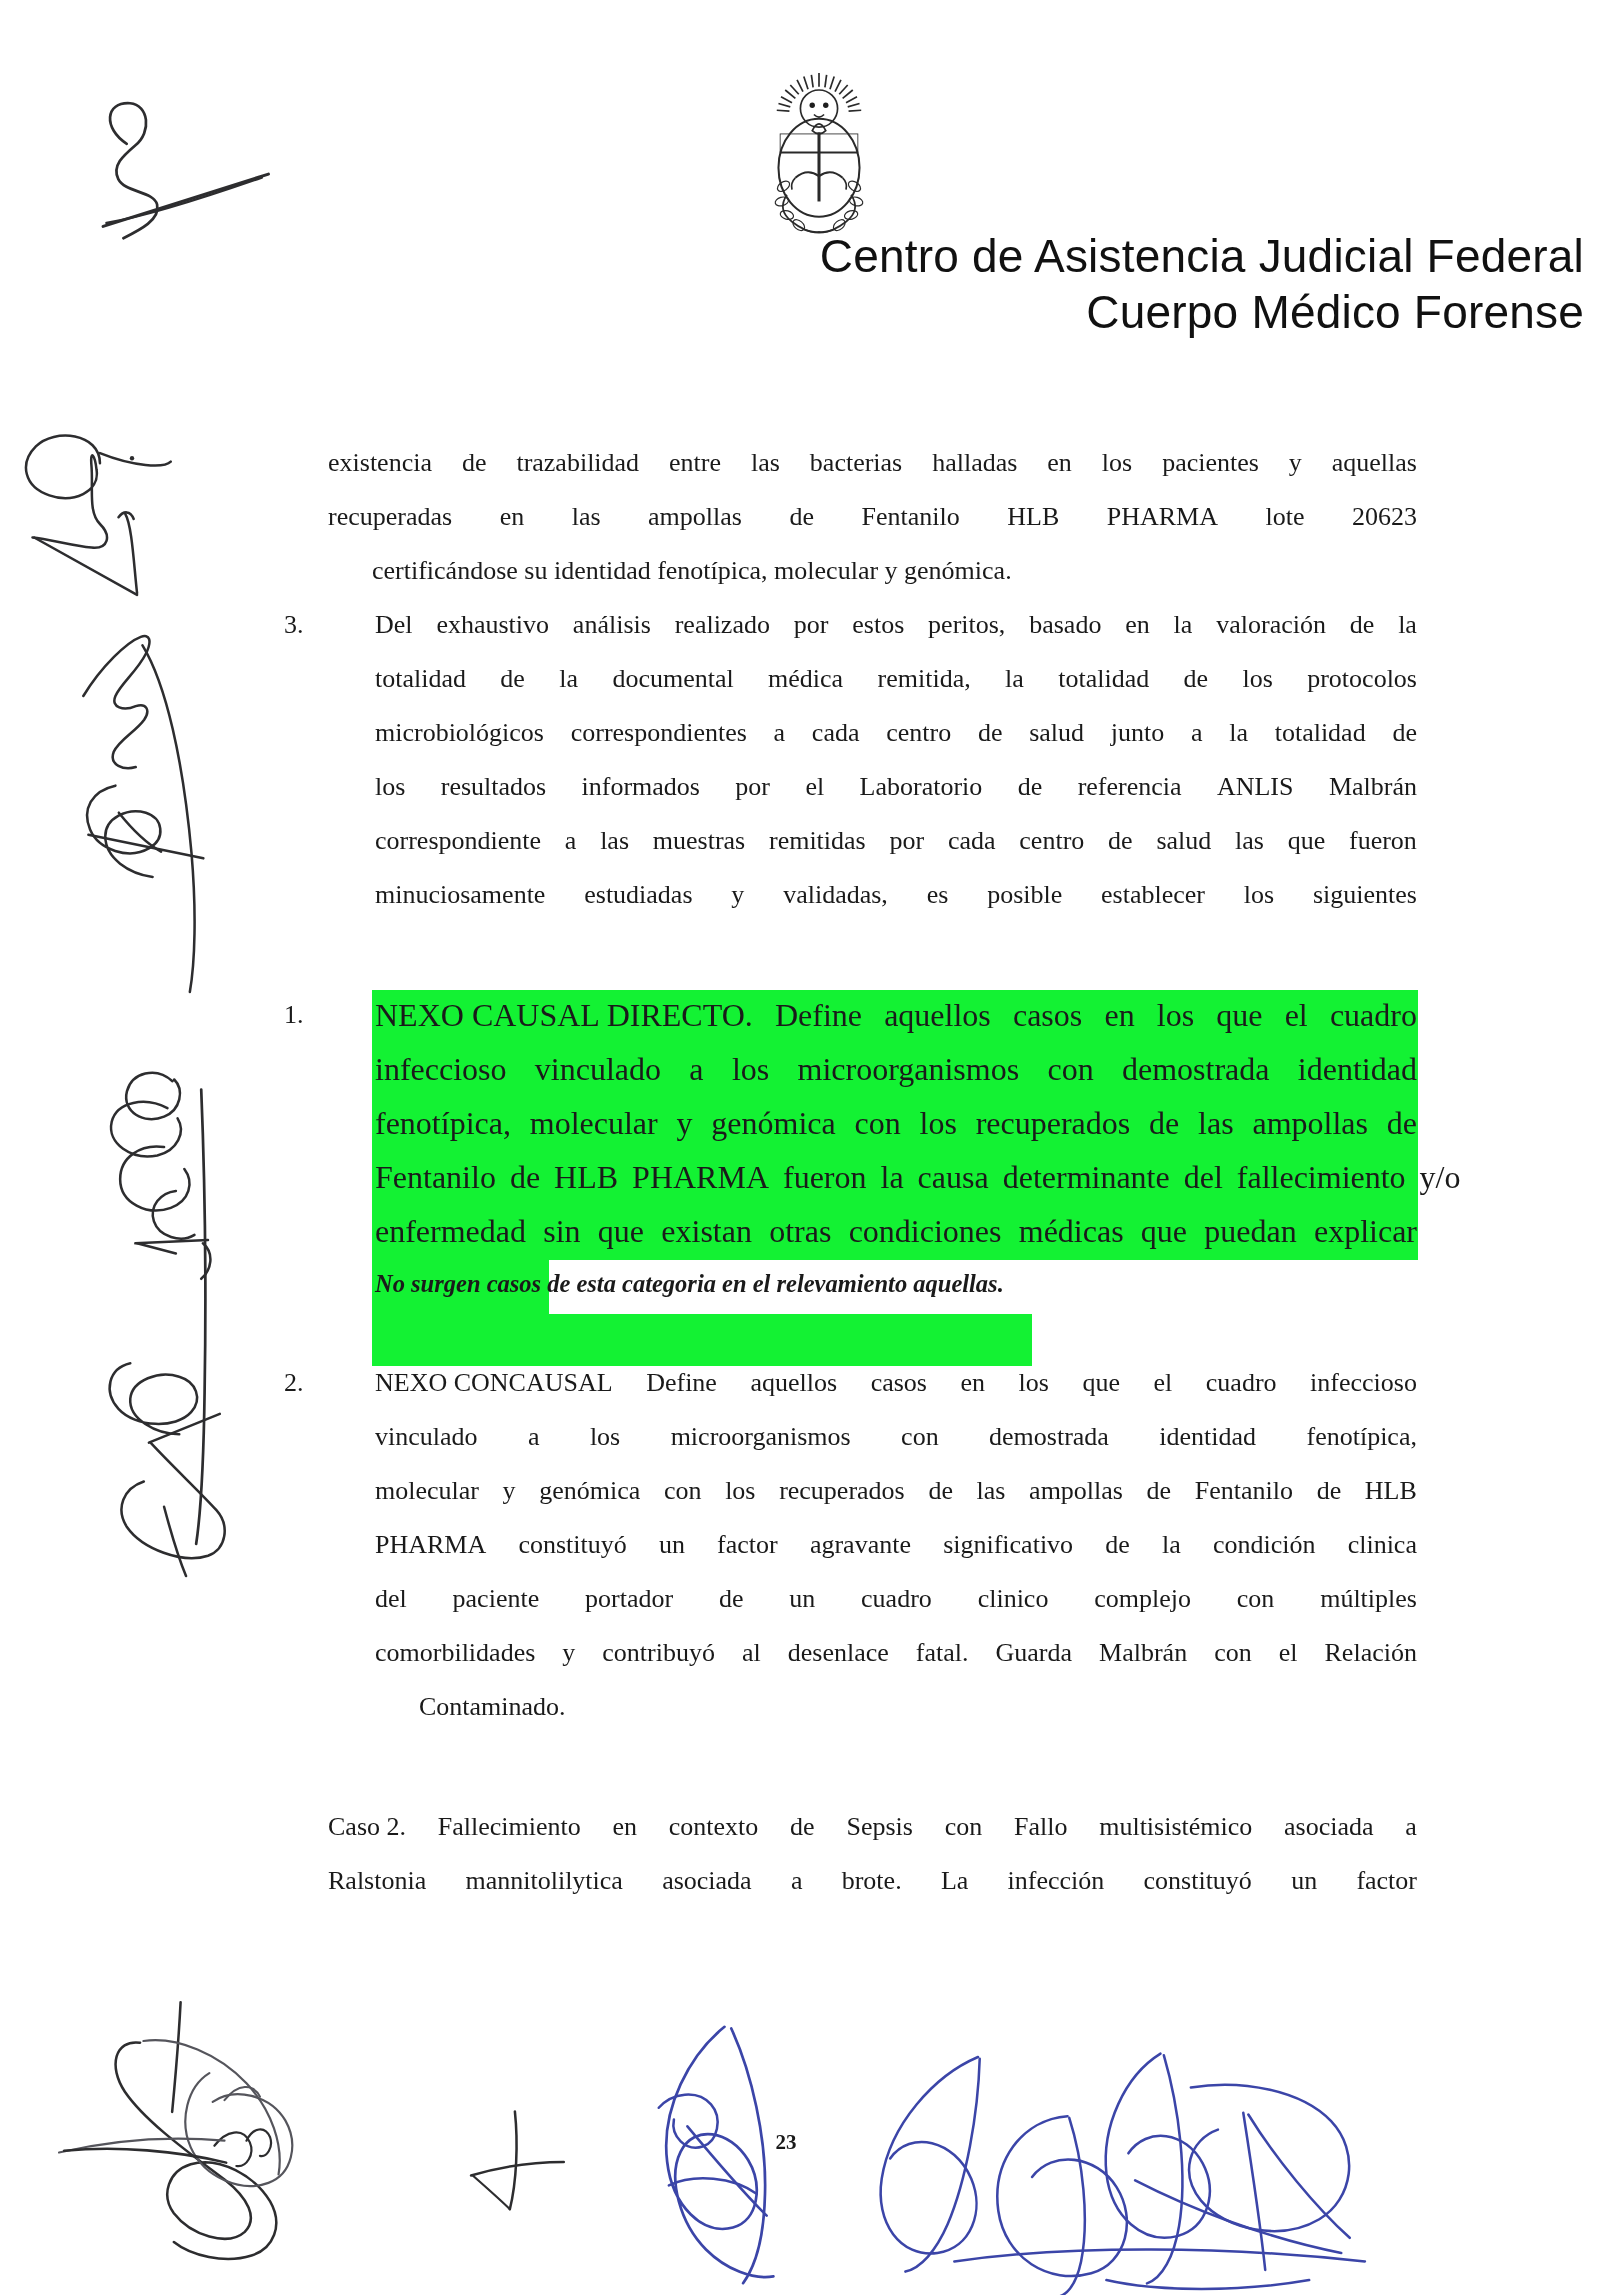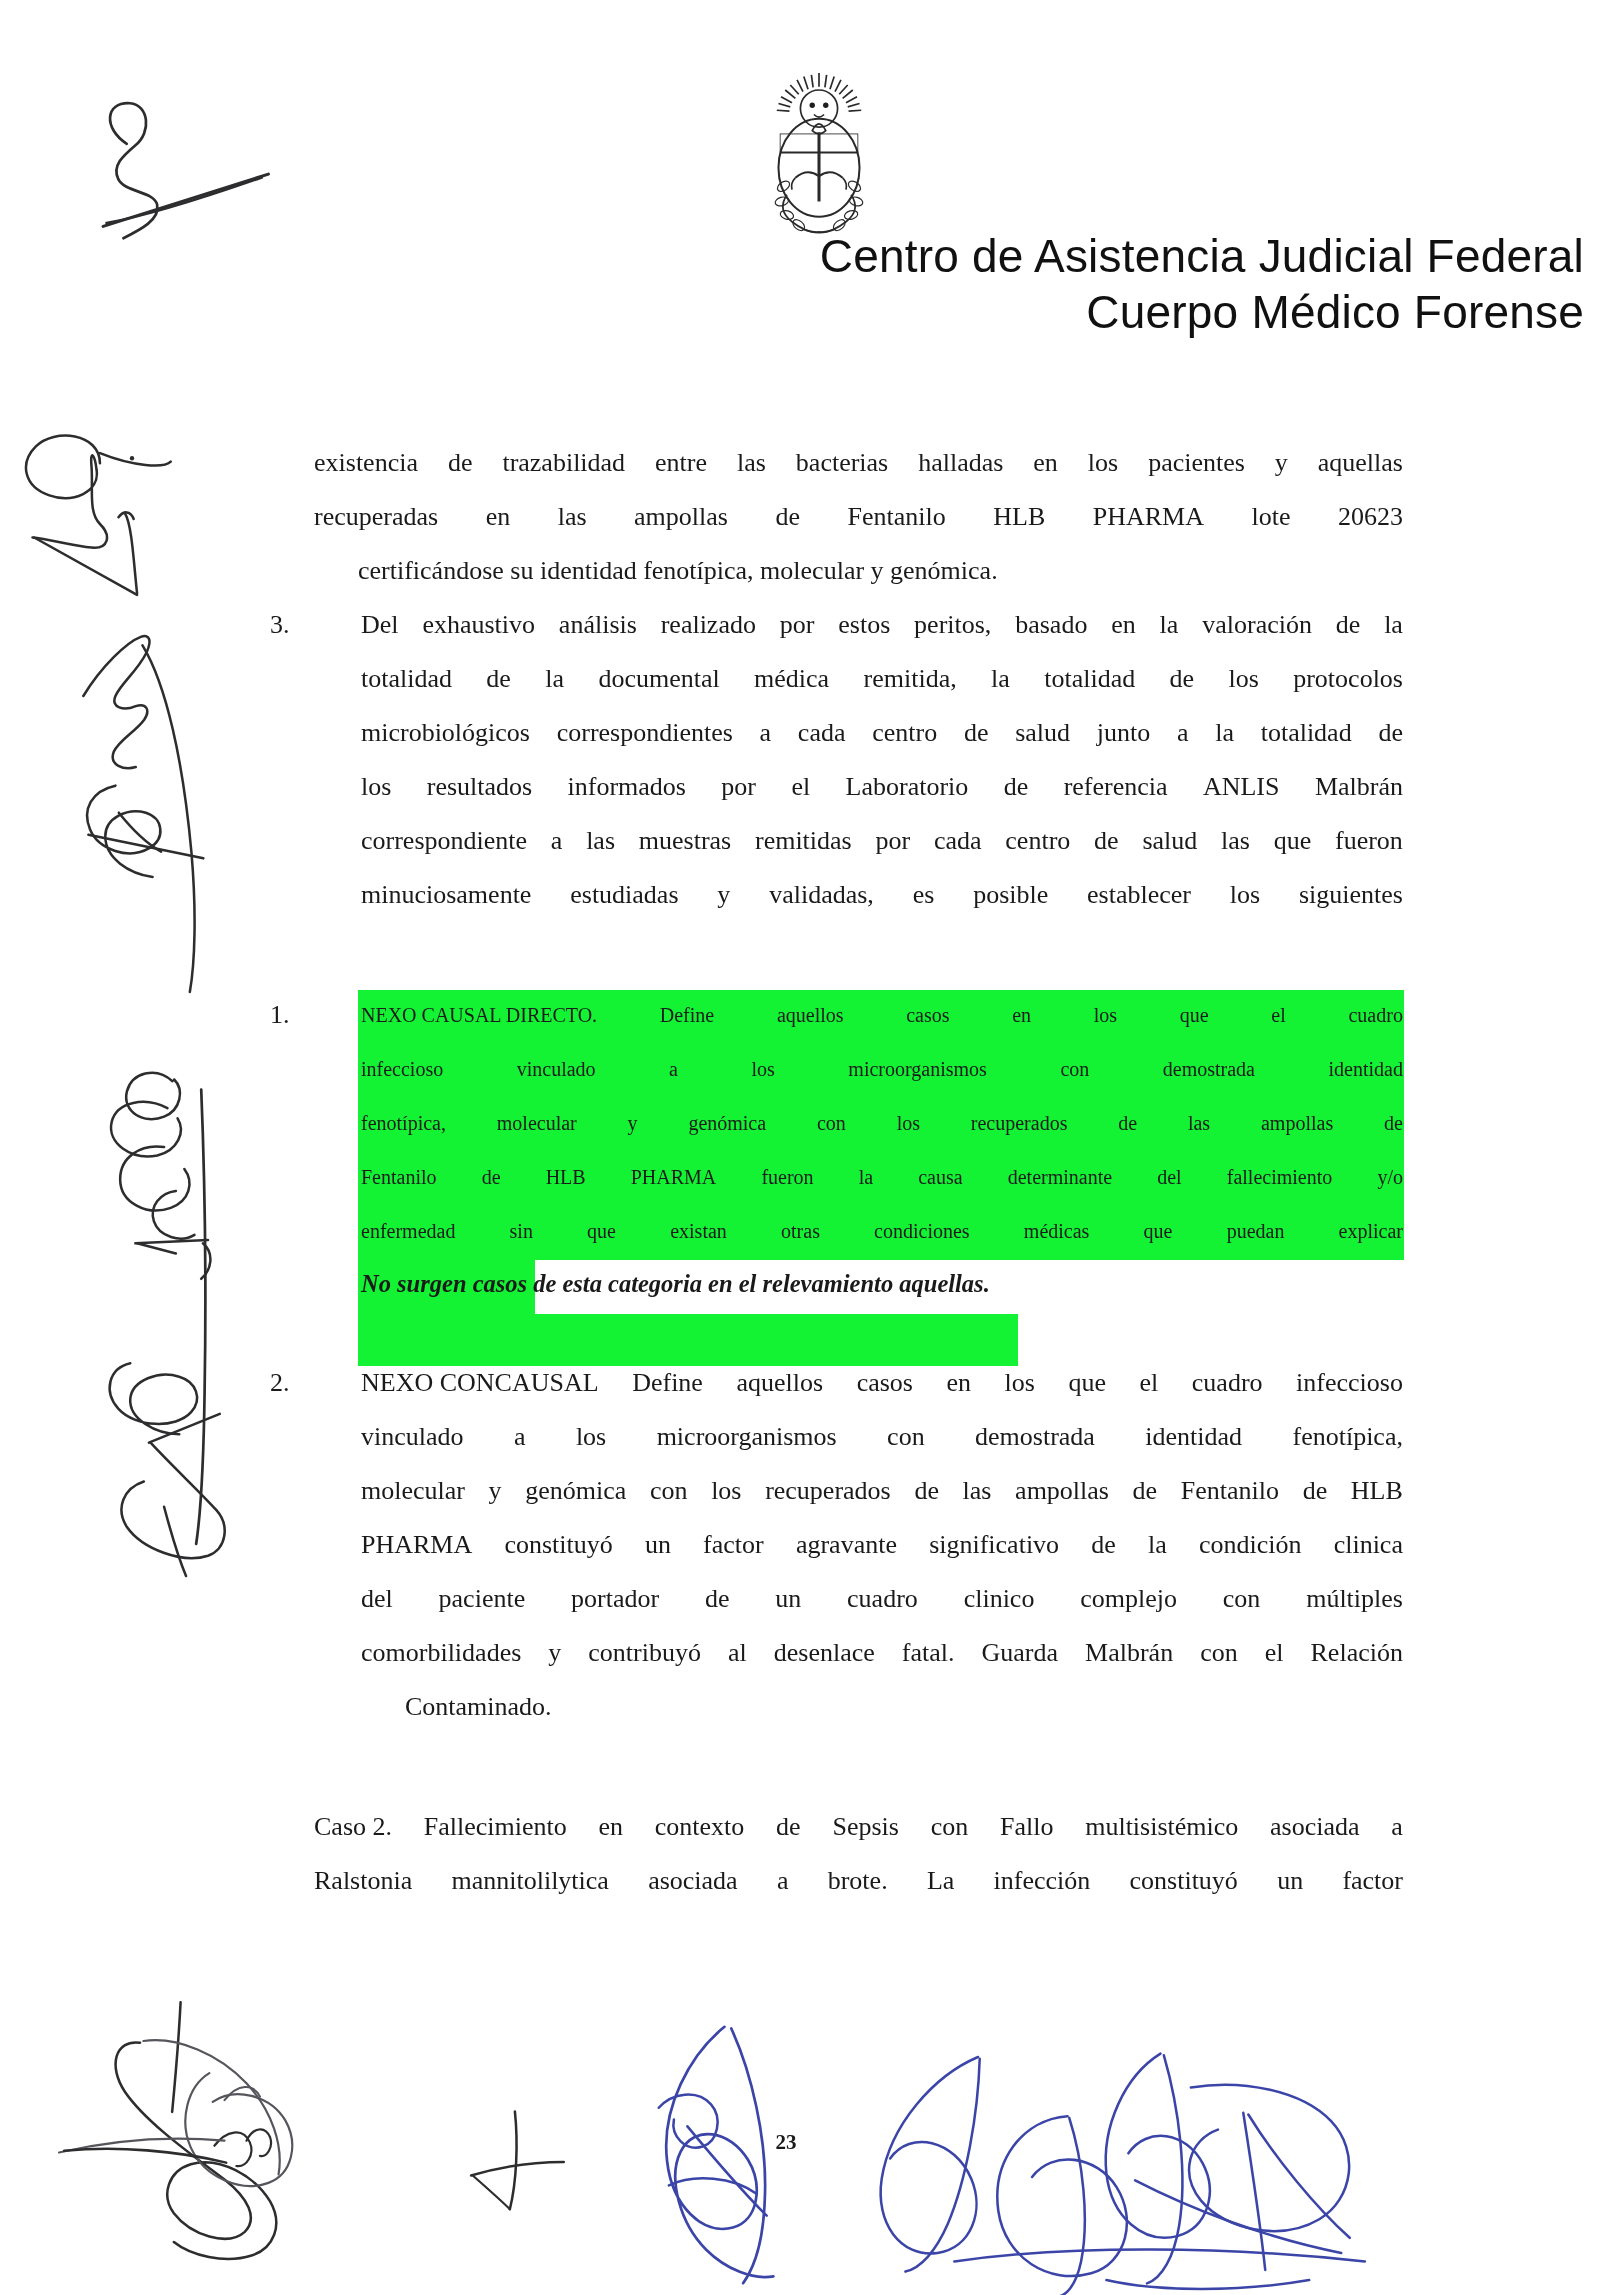--- a/index.html
+++ b/index.html
@@ -28,21 +28,21 @@
     font-weight:400;
     letter-spacing:0.2px;
     color:#111;
   }
   .header-line.l1{margin-left:-42px;}
   .header-line.l2{margin-left:-46px;}
 
   
   .content{
     position:absolute;
-    left:314px;top:436px;width:1089px;
+    left:328px;top:436px;width:1089px;
   }
   .list-item{
     position:relative;
     padding-left:47px;
   }
   .list-item .marker{
     position:absolute;left:-44px;top:0;
     font-size:26px;line-height:54px;
     width:37px;text-align:left;
   }
@@ -56,21 +56,21 @@
   .hl-wrap{position:relative;}
   .hl-bg{
     position:absolute;
     background:#13f233;
     z-index:0;
   }
   .hl-text{position:relative;z-index:2;}
   .hl-text .line{
     display:flex;
     justify-content:space-between;
-    font-size:20px;
+    font-size:32px;
     line-height:54px;
     white-space:pre;
     gap:14px;
   }
   .hl-text .line.last{display:block;}
   .hl-italic{
     font-style:italic;font-weight:700;
     font-size:24.5px;line-height:51px;
     position:relative;z-index:2;
   }

